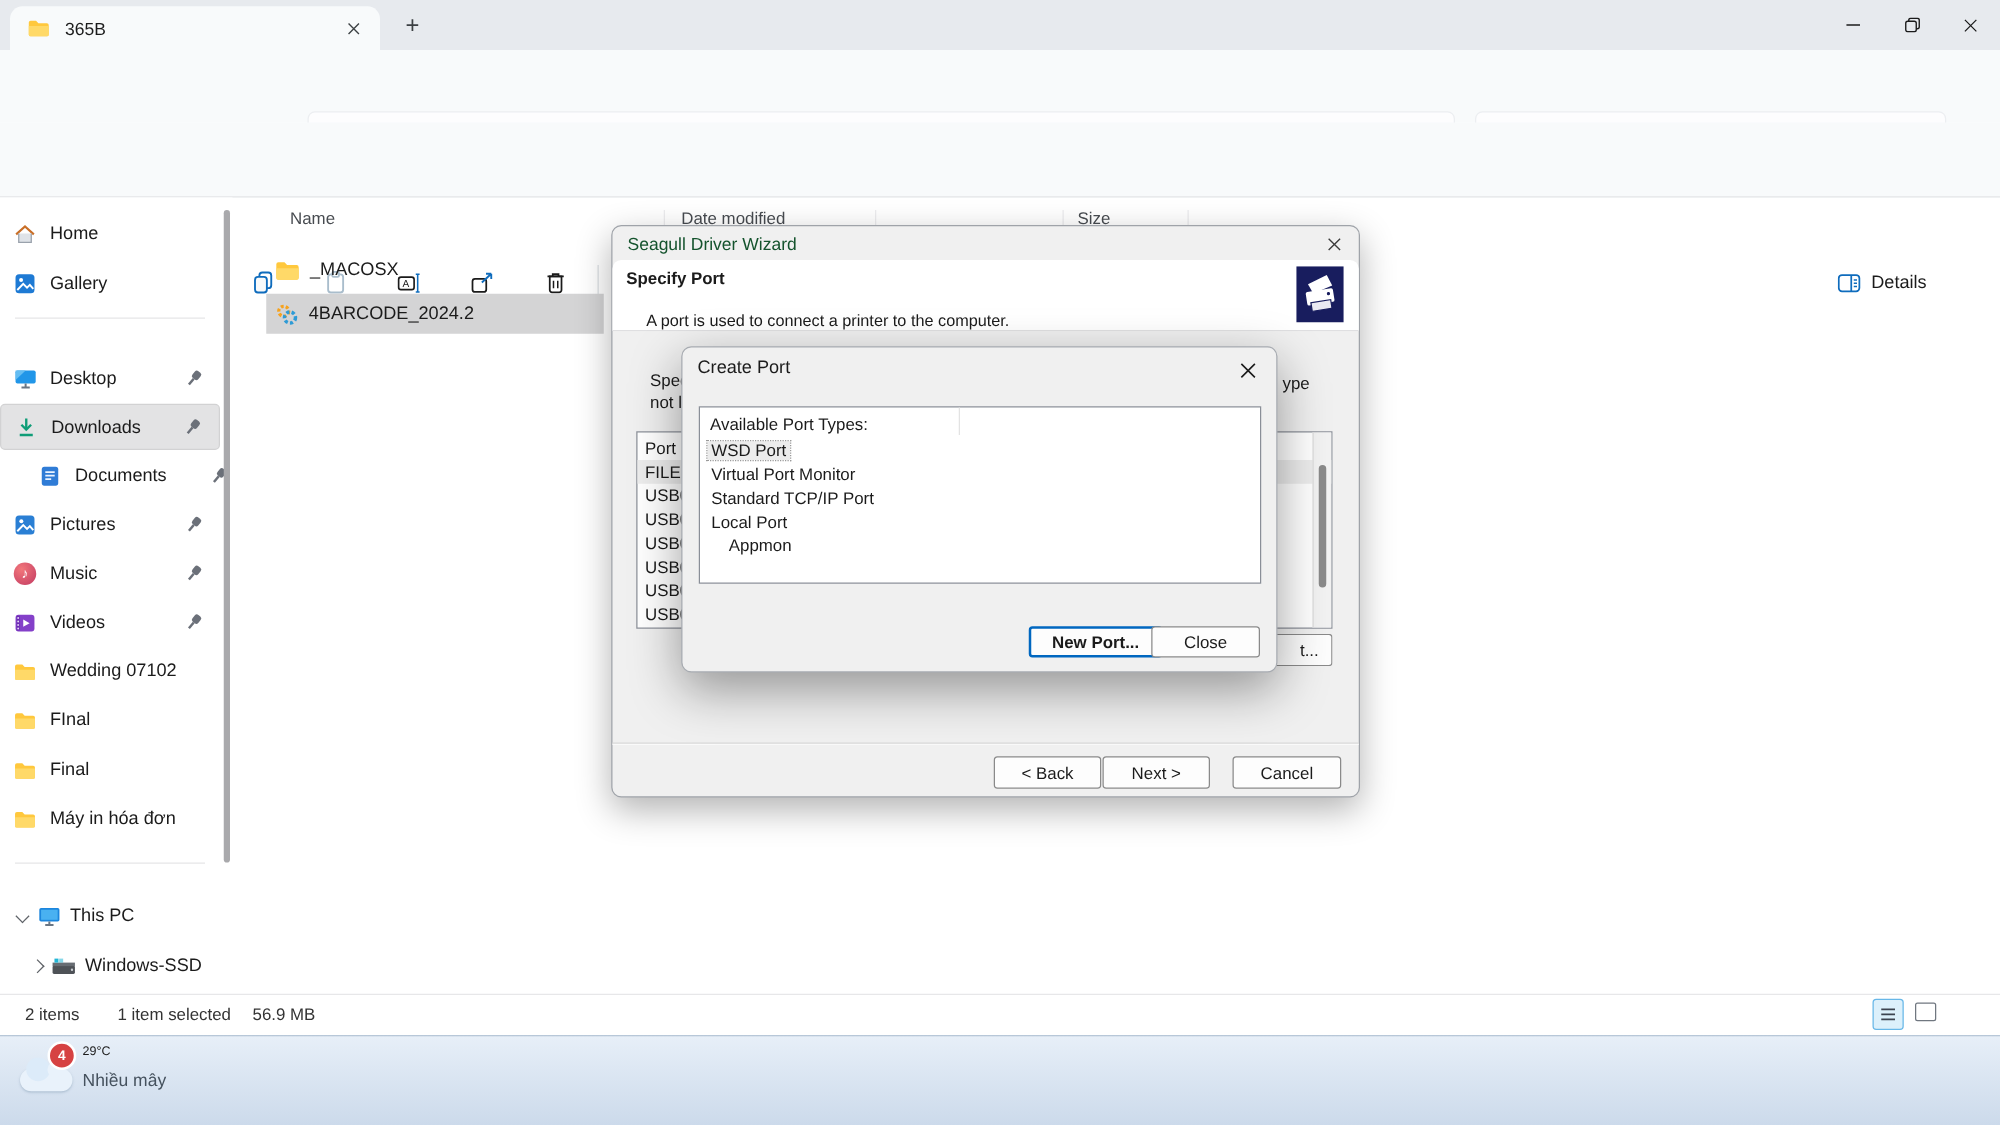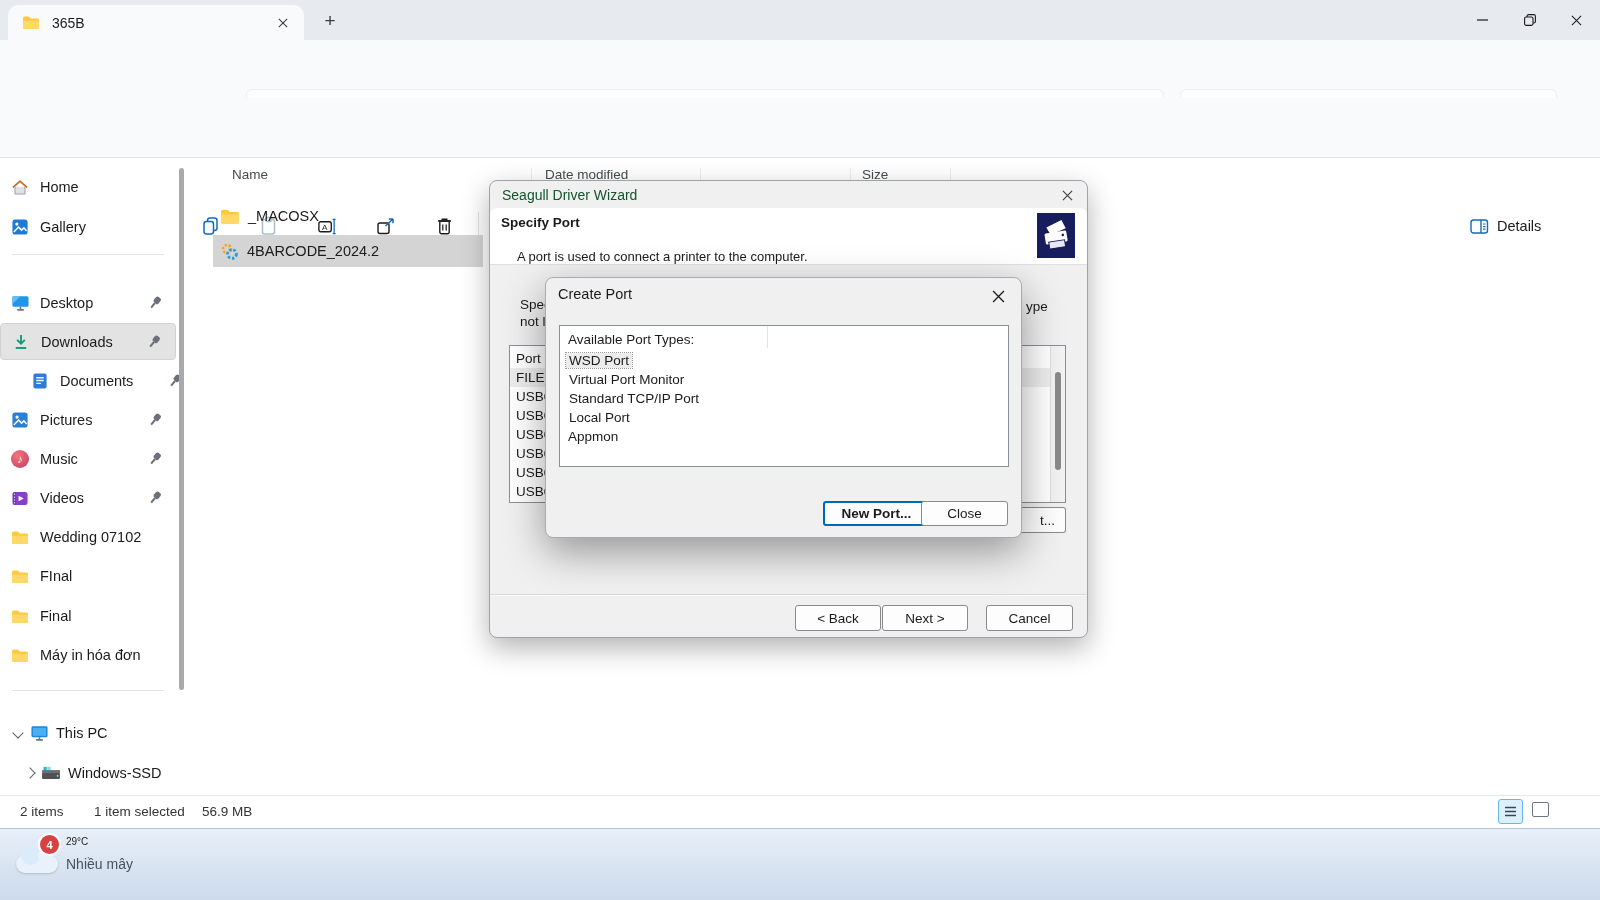--- a/index.html
+++ b/index.html
@@ -483,21 +483,21 @@
           <path d="M1 1 L11 11 M11 1 L1 11" stroke="#1b1b1b" stroke-width="1.2"></path>
         </svg>
       </div>
     <div class="ab listbox" style="left:13px;top:47px;width:450px;height:142px;">
       <div class="ab" style="left:207px;top:0;width:1px;height:22px;background:#e3e3e3;"></div>
       <div class="cp-item" style="padding:4px 0 2px 8px;">Available Port Types:</div>
       <div class="cp-item" style="padding-left:6px;"><span class="sel" style="padding:0 3px;">WSD Port</span></div>
       <div class="cp-item" style="padding-left:9px;">Virtual Port Monitor</div>
       <div class="cp-item" style="padding-left:9px;">Standard TCP/IP Port</div>
       <div class="cp-item" style="padding-left:9px;">Local Port</div>
-      <div class="cp-item" style="padding-left:8px;">Appmon</div>
+      <div class="cp-item" style="padding-left:23px;">Appmon</div>
     </div>
     <div class="ab btn" style="left:277px;top:223px;width:107px;height:25px;border:2px solid #0067c0;font-weight:bold;">
         <span>New Port...</span>
       </div>
     <div class="ab btn" style="left:375px;top:223px;width:87px;height:25px;">
         <span>Close</span>
       </div>
   </div>
 
   <div class="ab taskbar">

